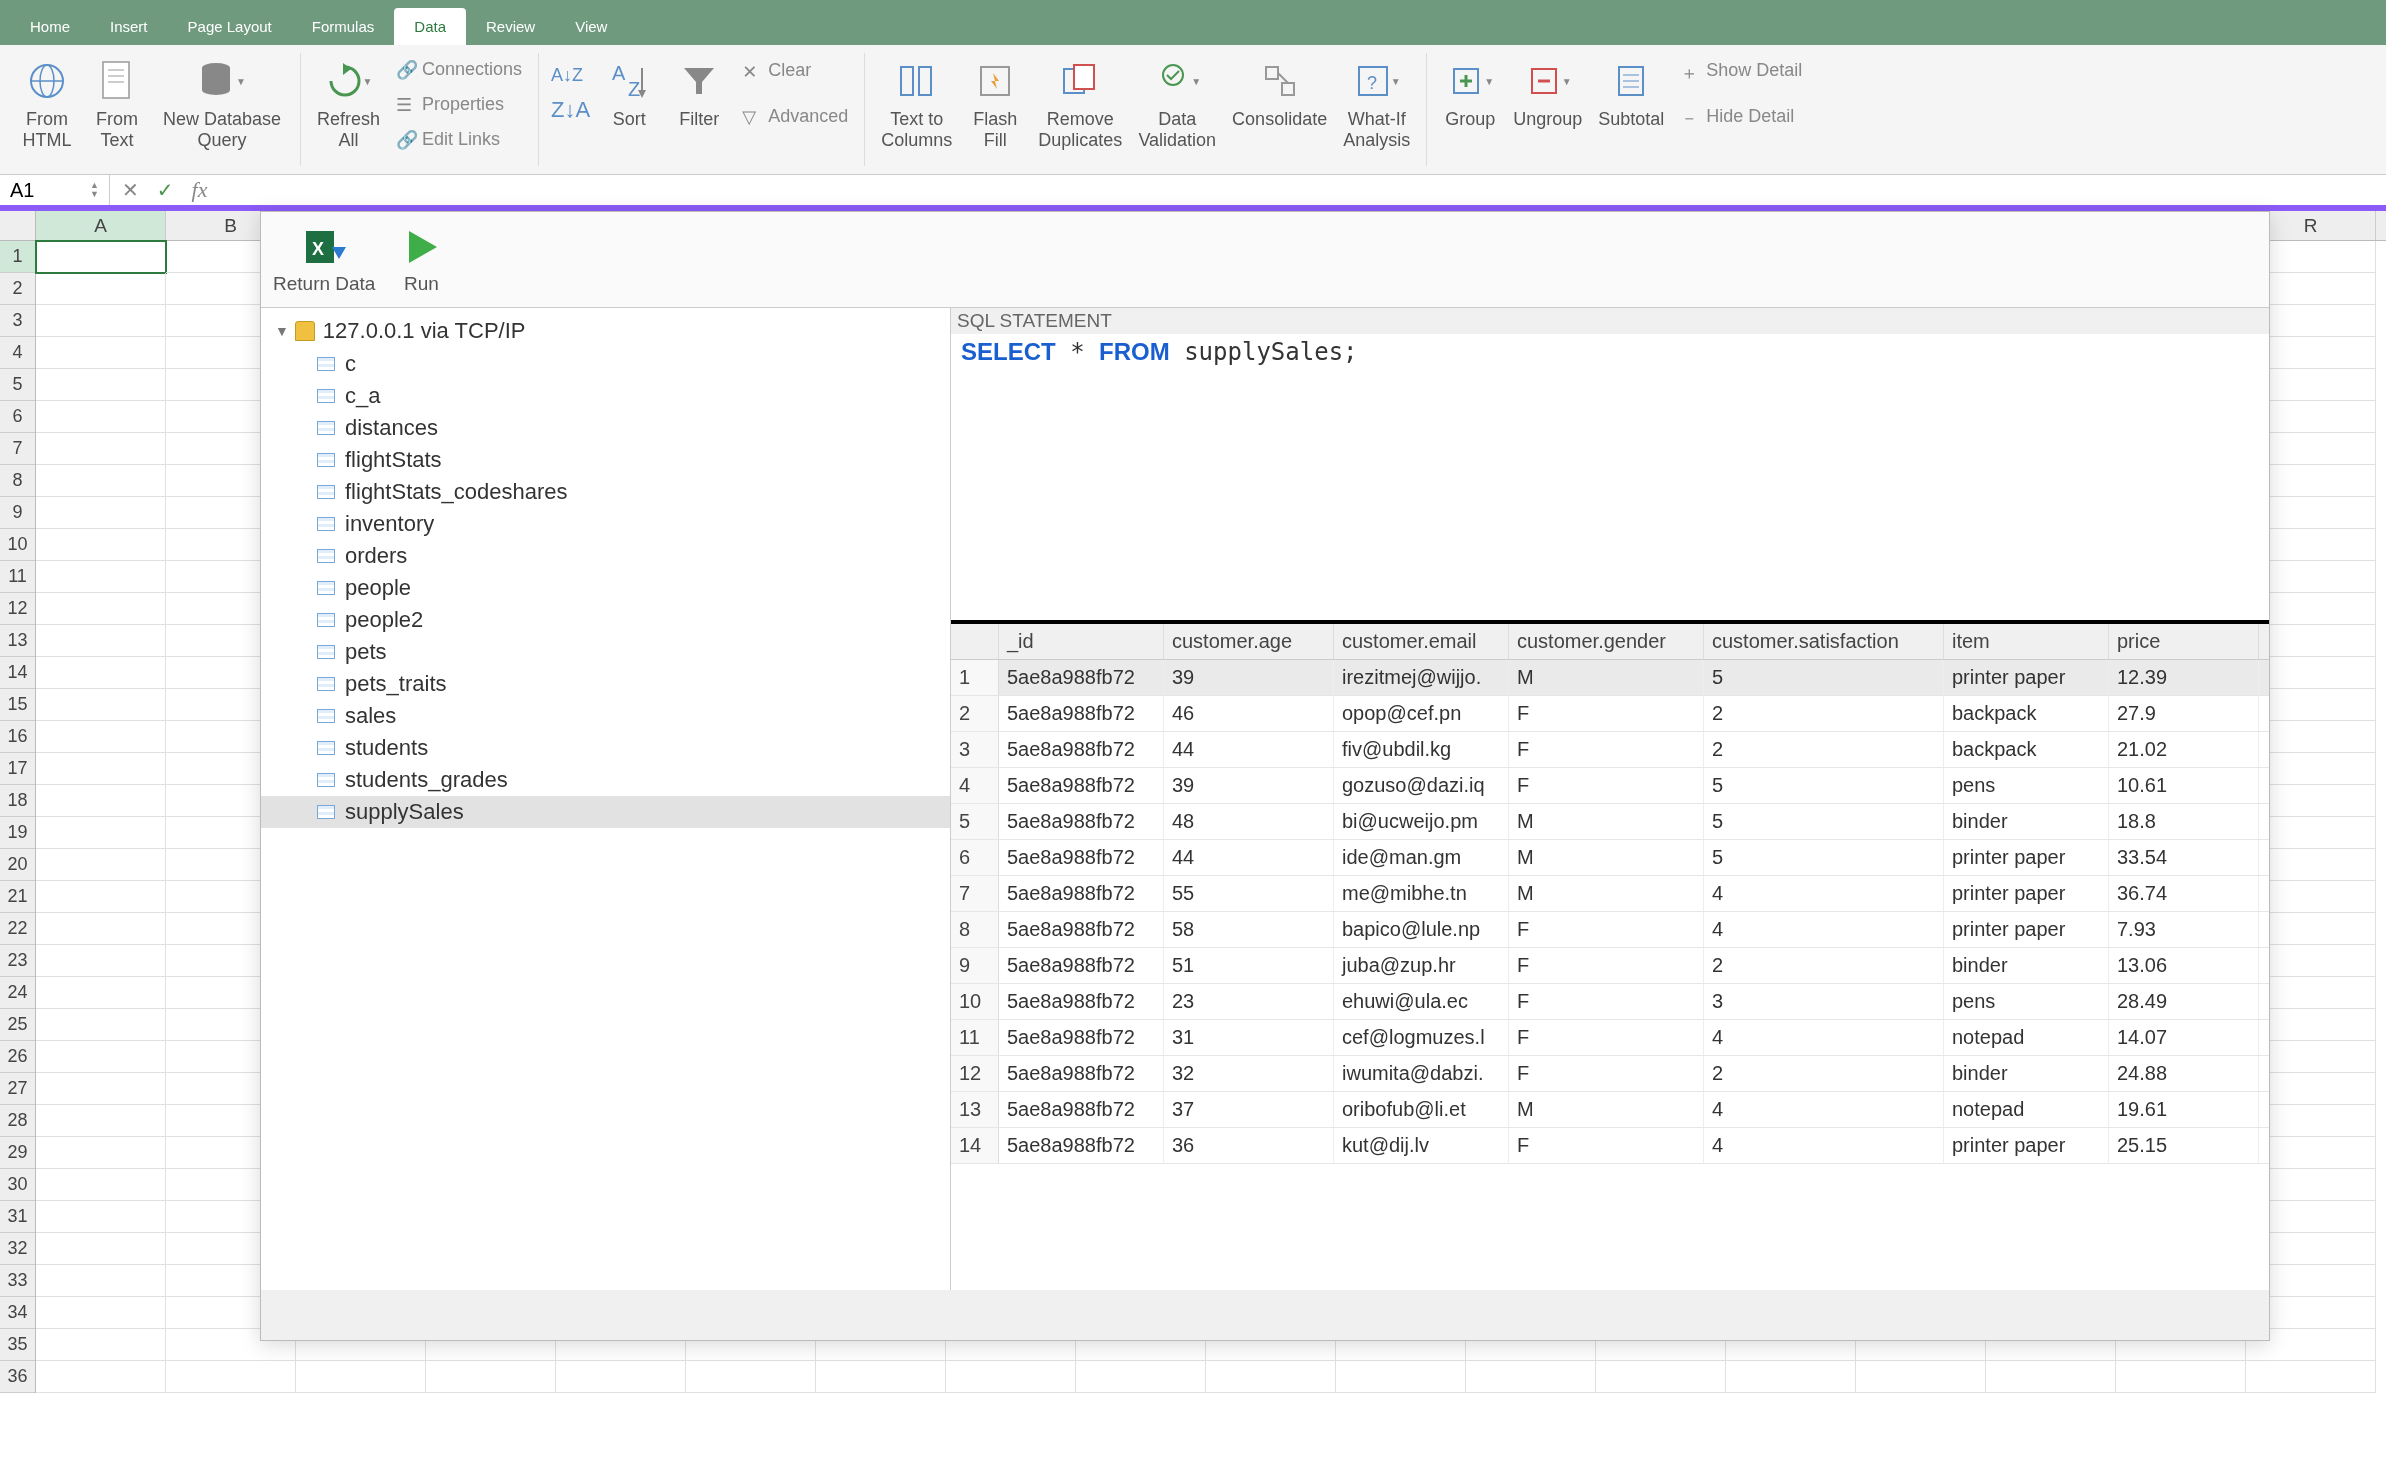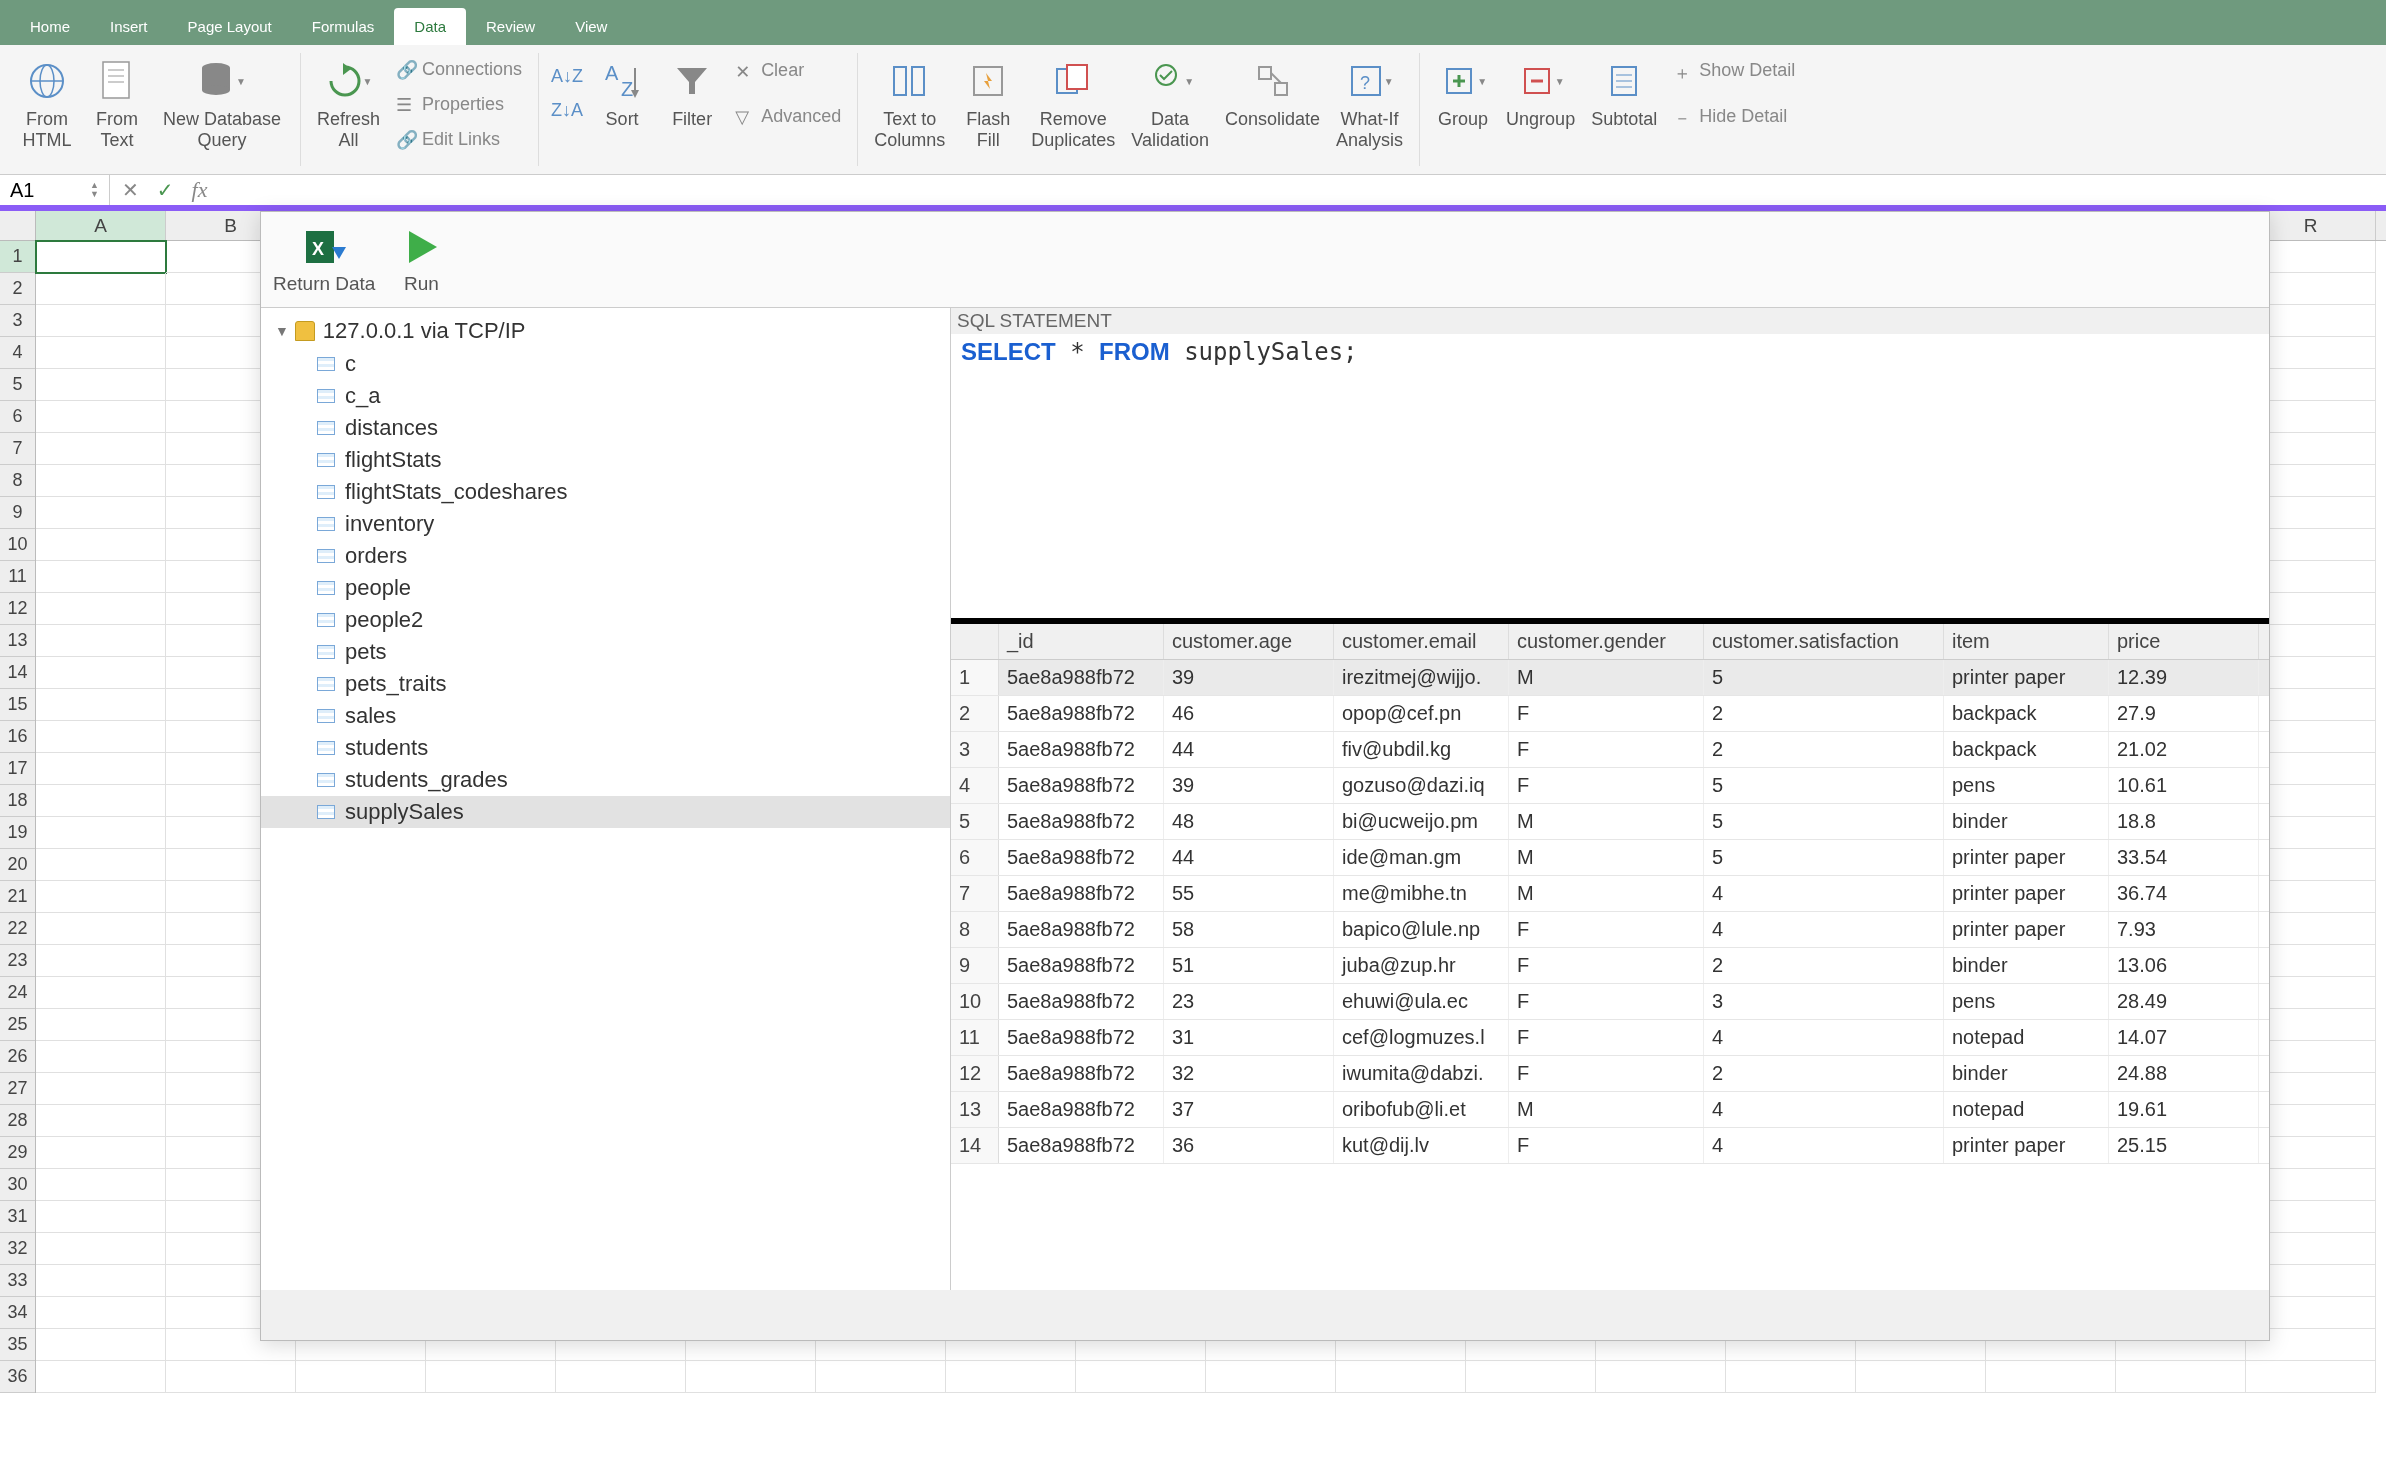--- a/index.html
+++ b/index.html
@@ -58,21 +58,21 @@
 .mq-left { width: 690px; border-right: 1px solid #ccc; background:#fff; overflow:auto; padding:6px 0;}
 .db-node { display:flex; align-items:center; padding:4px 14px; font-size:22px; color:#333; cursor:pointer;}
 .db-node .tri { color:#777; margin-right:6px; font-size:14px;}
 .db-icon { width:20px; height:20px; background:#f0c040; border-radius:3px 3px 0 0; margin-right:8px; border:1px solid #c49b20;}
 .tbl-node { display:flex; align-items:center; padding:3px 14px 3px 56px; font-size:22px; color:#333; cursor:pointer;}
 .tbl-node.selected { background:#e2e2e2; }
 .tbl-icon { width:18px; height:14px; margin-right:10px; border:1px solid #7aa8d8; background: linear-gradient(#dfeefa 50%, #fff 50%); background-size: 100% 6px; }
 
 .mq-right { flex:1; display:flex; flex-direction:column;justify-content:center; }
 .sql-label { font-size:19px; color:#666; padding:2px 6px; background:#f0f0f0;}
-.sql-box { height: 290px; background:#fff; border-bottom:6px solid #000000; padding:4px 10px; font-family: Menlo, monospace; font-size:24px; color:#333; white-space:pre;}
+.sql-box { height: 290px; background:#fff; border-bottom:4px solid #000000; padding:4px 10px; font-family: Menlo, monospace; font-size:24px; color:#333; white-space:pre;}
 .sql-kw { color:#1a5fd0; font-weight:bold; }
 
 .result-grid { flex:1; overflow:auto; background:#fff; }
 .rg-header { display:flex; background:#f0f0f0; border-bottom:1px solid #ccc; position:sticky; top:0;}
 .rg-hcell { padding:6px 8px; font-size:20px; color:#444; border-right:1px solid #ddd; }
 .rg-row { display:flex; border-bottom:1px solid #e6e6e6; }
 .rg-row.sel { background:#eaeaea; }
 .rg-rownum { width:48px; padding:6px 8px; font-size:20px; color:#444; border-right:1px solid #ddd; background:#f8f8f8; }
 .rg-header .rg-rownum { background:#f0f0f0; }
 .rg-cell { padding:6px 8px; font-size:20px; color:#333; border-right:1px solid #eee; overflow:hidden; text-overflow:ellipsis; white-space:nowrap;}
@@ -158,21 +158,21 @@
             <span class="icon-sm">🔗</span>
             <span>Edit Links</span>
           </div>
       </div>
     </div>
   </div>
   <div class="ribbon-group">
     <div class="ribbon-row">
       <div class="ribbon-col" style="justify-content:space-around; padding:6px 4px;">
         <span style="font-size:18px;color:#5b8fc7;">A↓Z</span>
-        <span style="font-size:18px;color:#5b8fc7;">Z↓A</span>
+        <span style="font-size:22px;color:#5b8fc7;">Z↓A</span>
       </div>
       <div class="ribbon-btn-large">
         <div class="icon-box">
             <svg width="42" height="42">
               <text x="4" y="20" font-size="20" fill="#5b8fc7">A</text>
               <text x="20" y="36" font-size="20" fill="#5b8fc7">Z</text>
               <line x1="34" y1="8" x2="34" y2="32" stroke="#888" stroke-width="2"></line>
               <polygon points="30,30 38,30 34,38" fill="#888"></polygon>
             </svg>
           </div>

